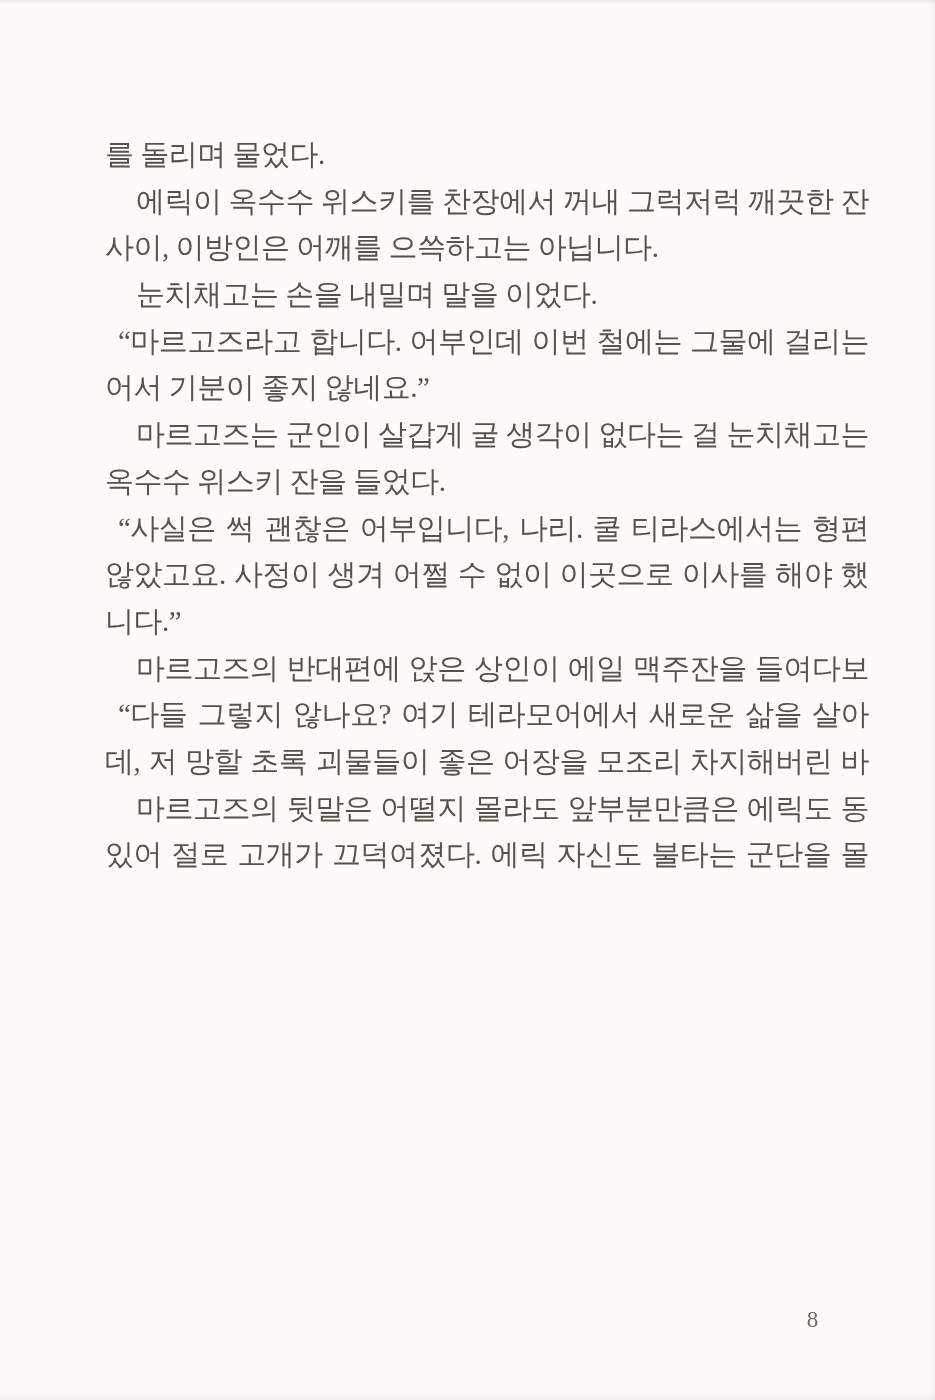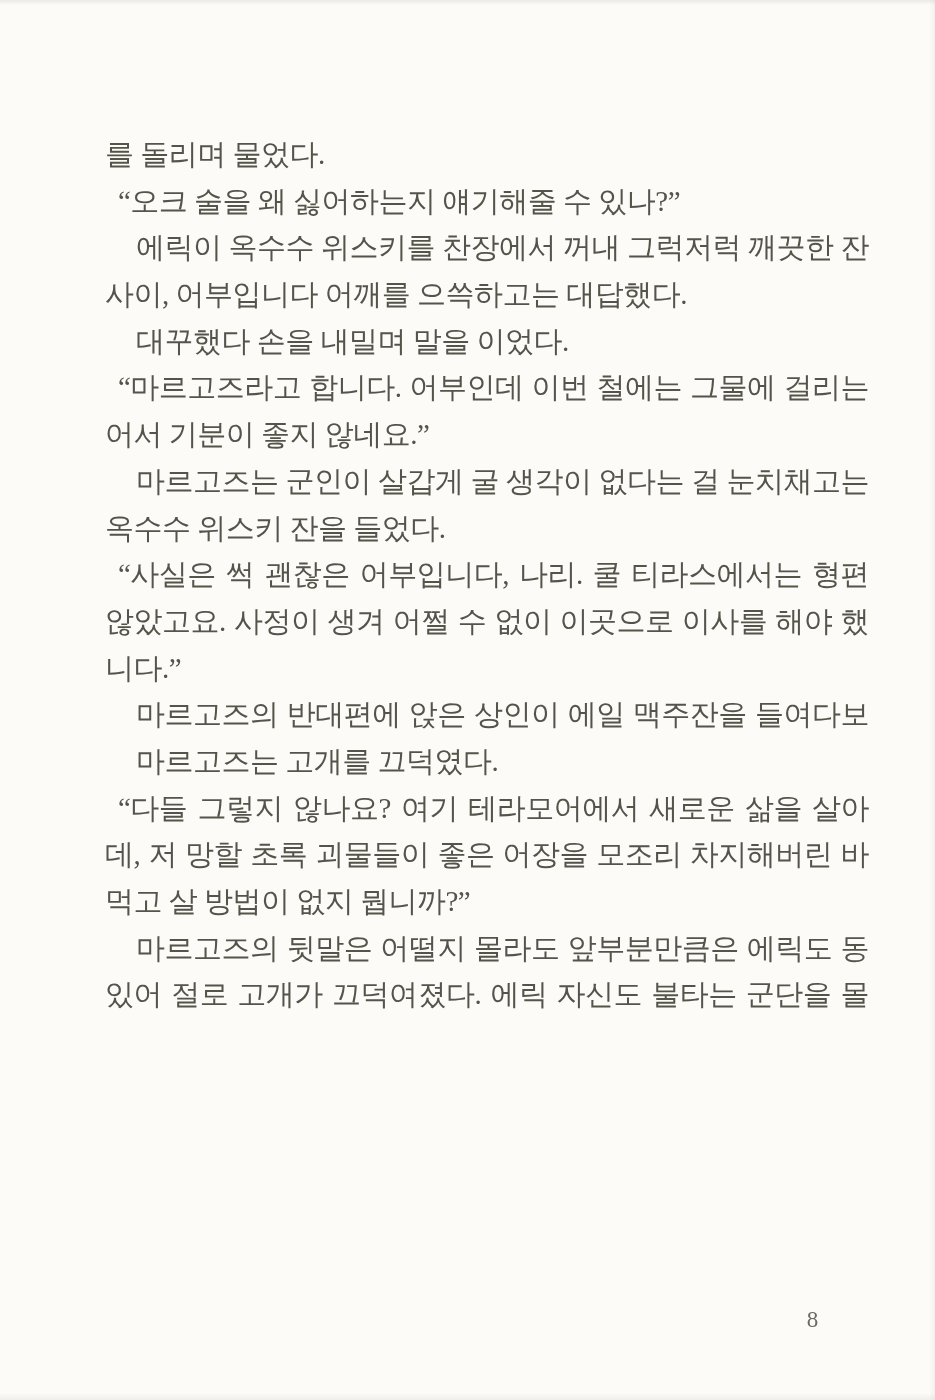--- a/index.html
+++ b/index.html
@@ -72,34 +72,31 @@
 </head>
 <body>
 
 <div class="scan-page">
   <div class="edge-top"></div>
   <div class="edge-right"></div>
   <div class="edge-bottom"></div>
 
   <main class="text-block">
       <div class="line ind-none">를 돌리며 물었다.</div>
-      <div class="line ind-quote">“오크 술을 왜 싫어하는지 얘기해줄 수 있나?”</div>
       <div class="line ind-para just">에릭이 옥수수 위스키를 찬장에서 꺼내 그럭저럭 깨끗한 잔에 따르는</div>
-      <div class="line ind-none">사이, 어부입니다 어깨를 으쓱하고는 대답했다.</div>
-      <div class="line ind-para">대꾸했다 손을 내밀며 말을 이었다.</div>
+      <div class="line ind-none">사이, 이방인은 어깨를 으쓱하고는 아닙니다.</div>
+      <div class="line ind-para">눈치채고는 손을 내밀며 말을 이었다.</div>
       <div class="line ind-quote just">“마르고즈라고 합니다. 어부인데 이번 철에는 그물에 걸리는 게 별로 없</div>
       <div class="line ind-none">어서 기분이 좋지 않네요.”</div>
       <div class="line ind-para just">마르고즈는 군인이 살갑게 굴 생각이 없다는 걸 눈치채고는 손을 내려</div>
       <div class="line ind-none">옥수수 위스키 잔을 들었다.</div>
       <div class="line ind-quote just">“사실은 썩 괜찮은 어부입니다, 나리. 쿨 티라스에서는 형편도 나쁘지</div>
       <div class="line ind-none just">않았고요. 사정이 생겨 어쩔 수 없이 이곳으로 이사를 해야 했지만 말입</div>
       <div class="line ind-none">니다.”</div>
       <div class="line ind-para just">마르고즈의 반대편에 앉은 상인이 에일 맥주잔을 들여다보며 투덜거</div>
-      <div class="line ind-para">마르고즈는 고개를 끄덕였다.</div>
       <div class="line ind-quote just">“다들 그렇지 않나요? 여기 테라모어에서 새로운 삶을 살아보려고 했는</div>
       <div class="line ind-none just">데, 저 망할 초록 괴물들이 좋은 어장을 모조리 차지해버린 바람에 도무지</div>
-      <div class="line ind-none">먹고 살 방법이 없지 뭡니까?”</div>
       <div class="line ind-para just">마르고즈의 뒷말은 어떨지 몰라도 앞부분만큼은 에릭도 동의하는 바가</div>
       <div class="line ind-none just">있어 절로 고개가 끄덕여졌다. 에릭 자신도 불타는 군단을 몰아낸 후 테라</div>
     </main>
 
   <div class="page-number">8</div>
 </div>
 
 </body></html>

